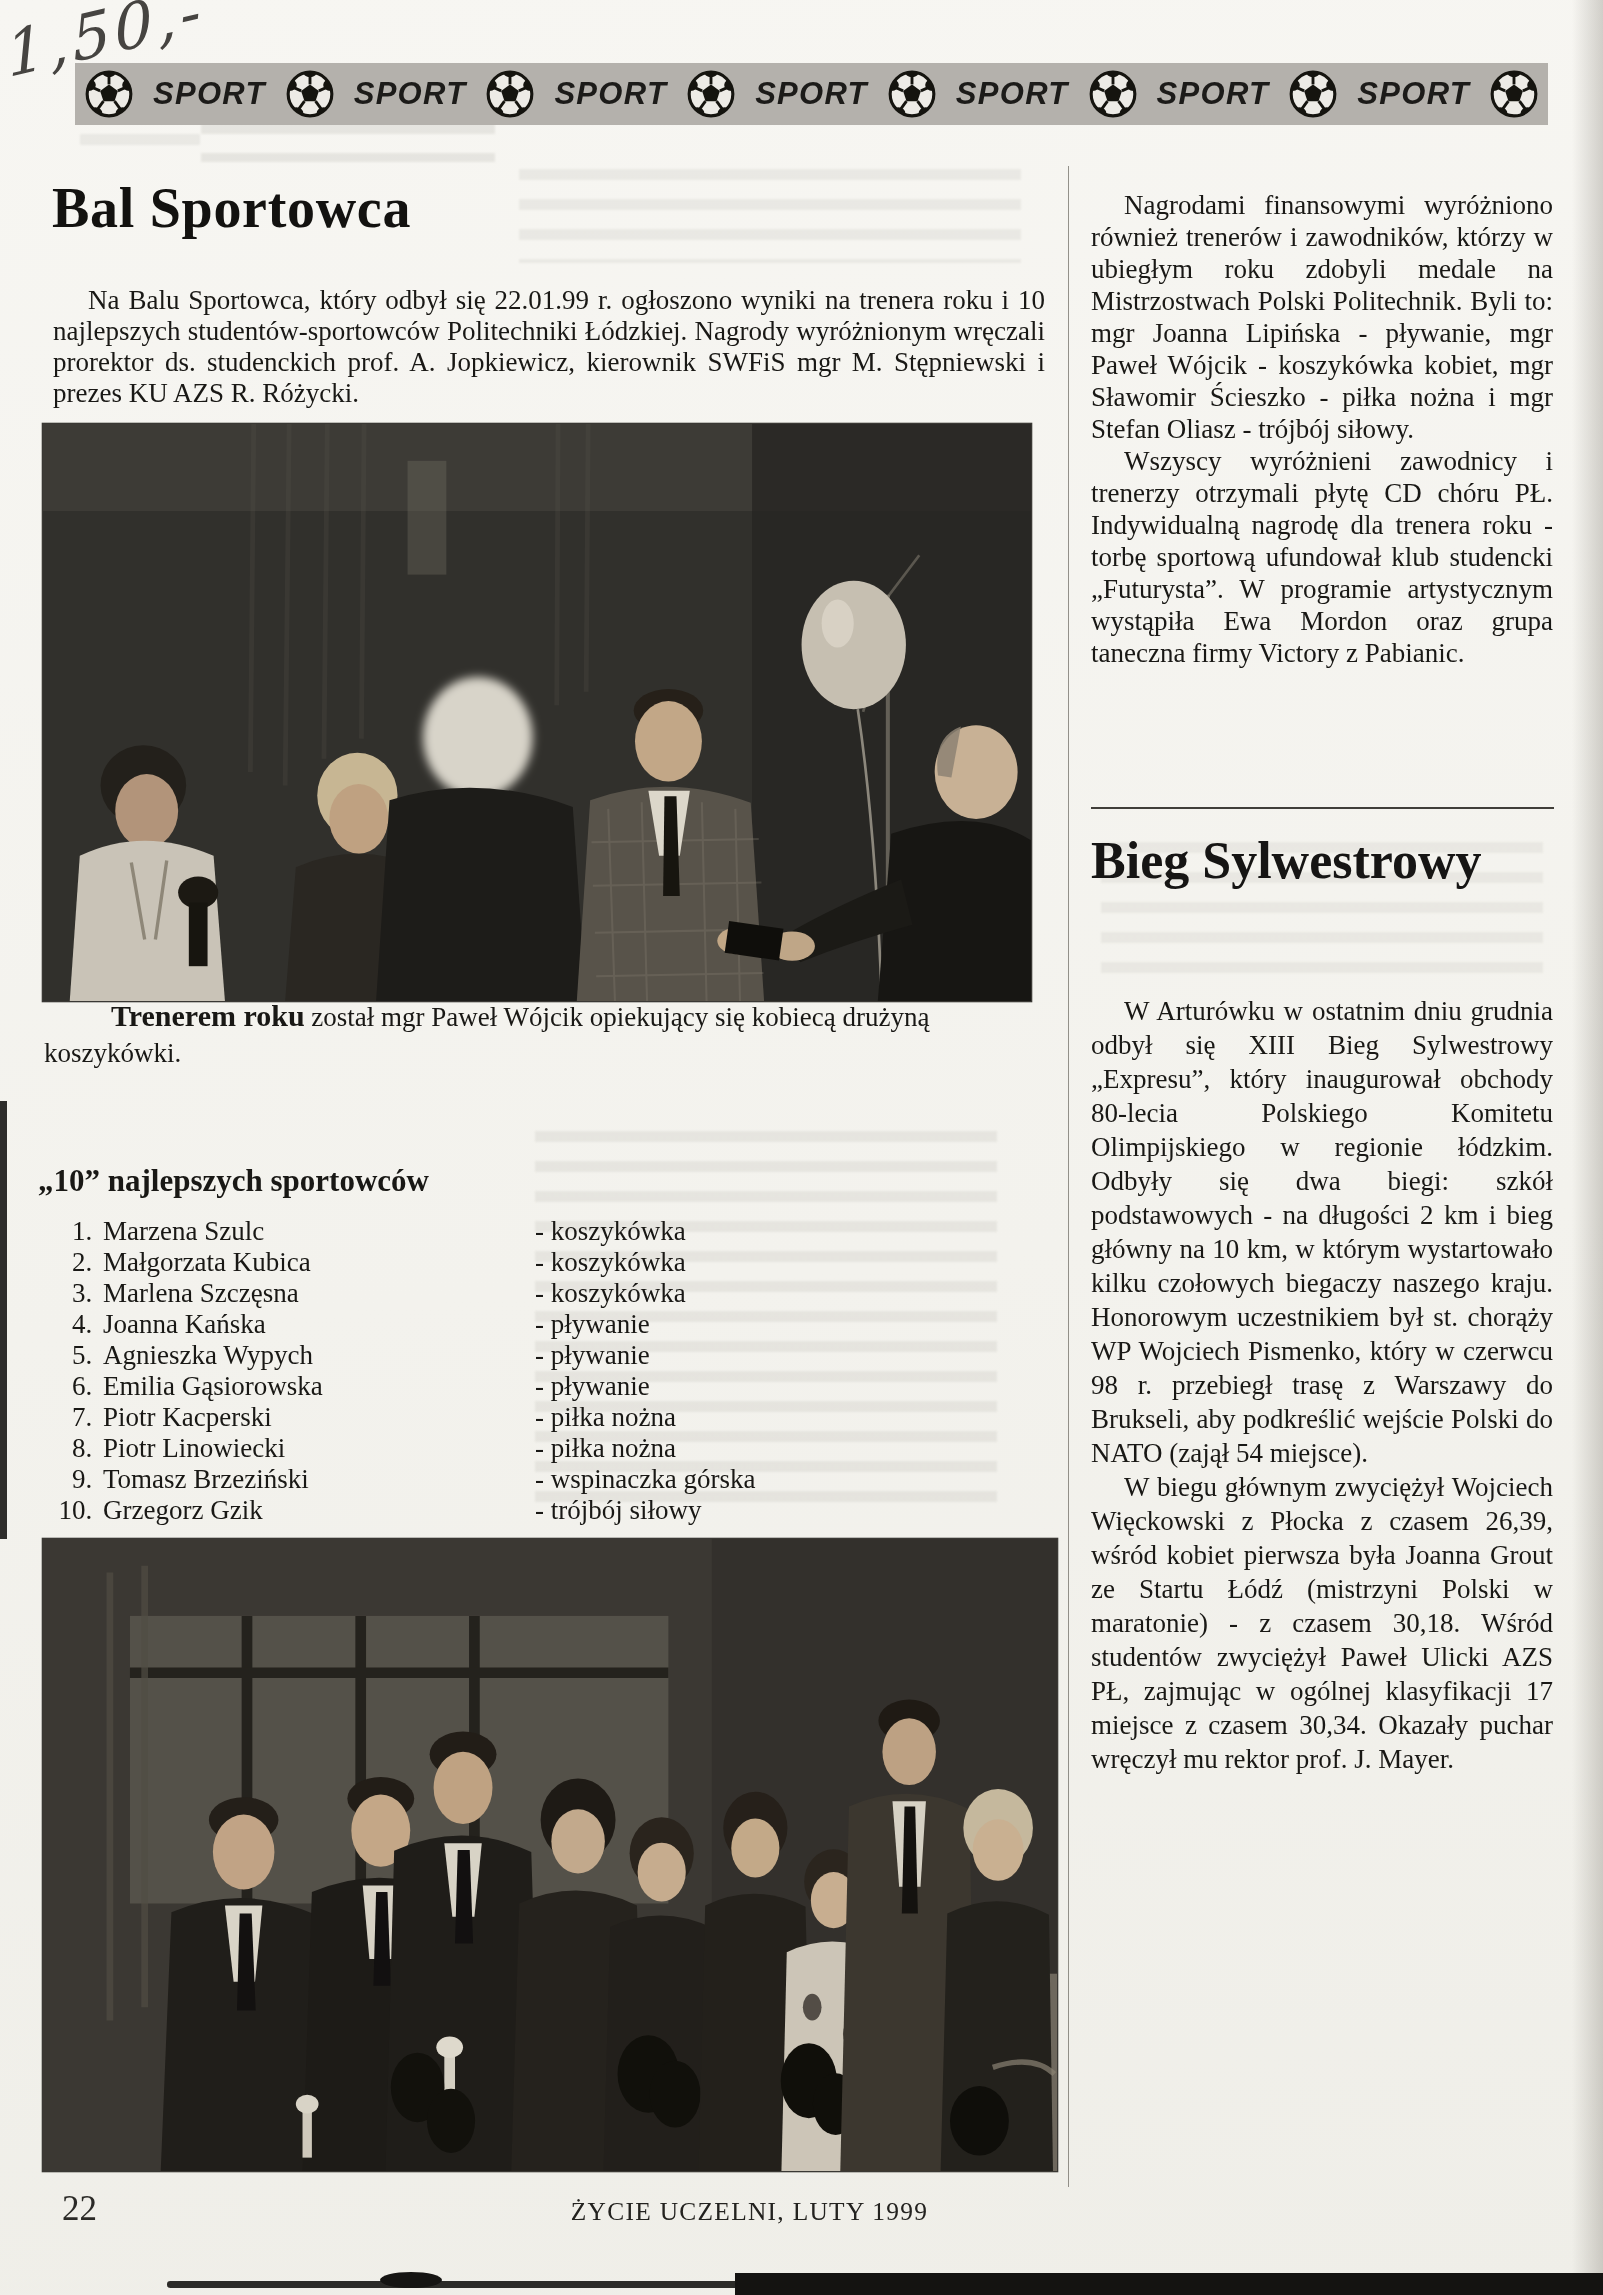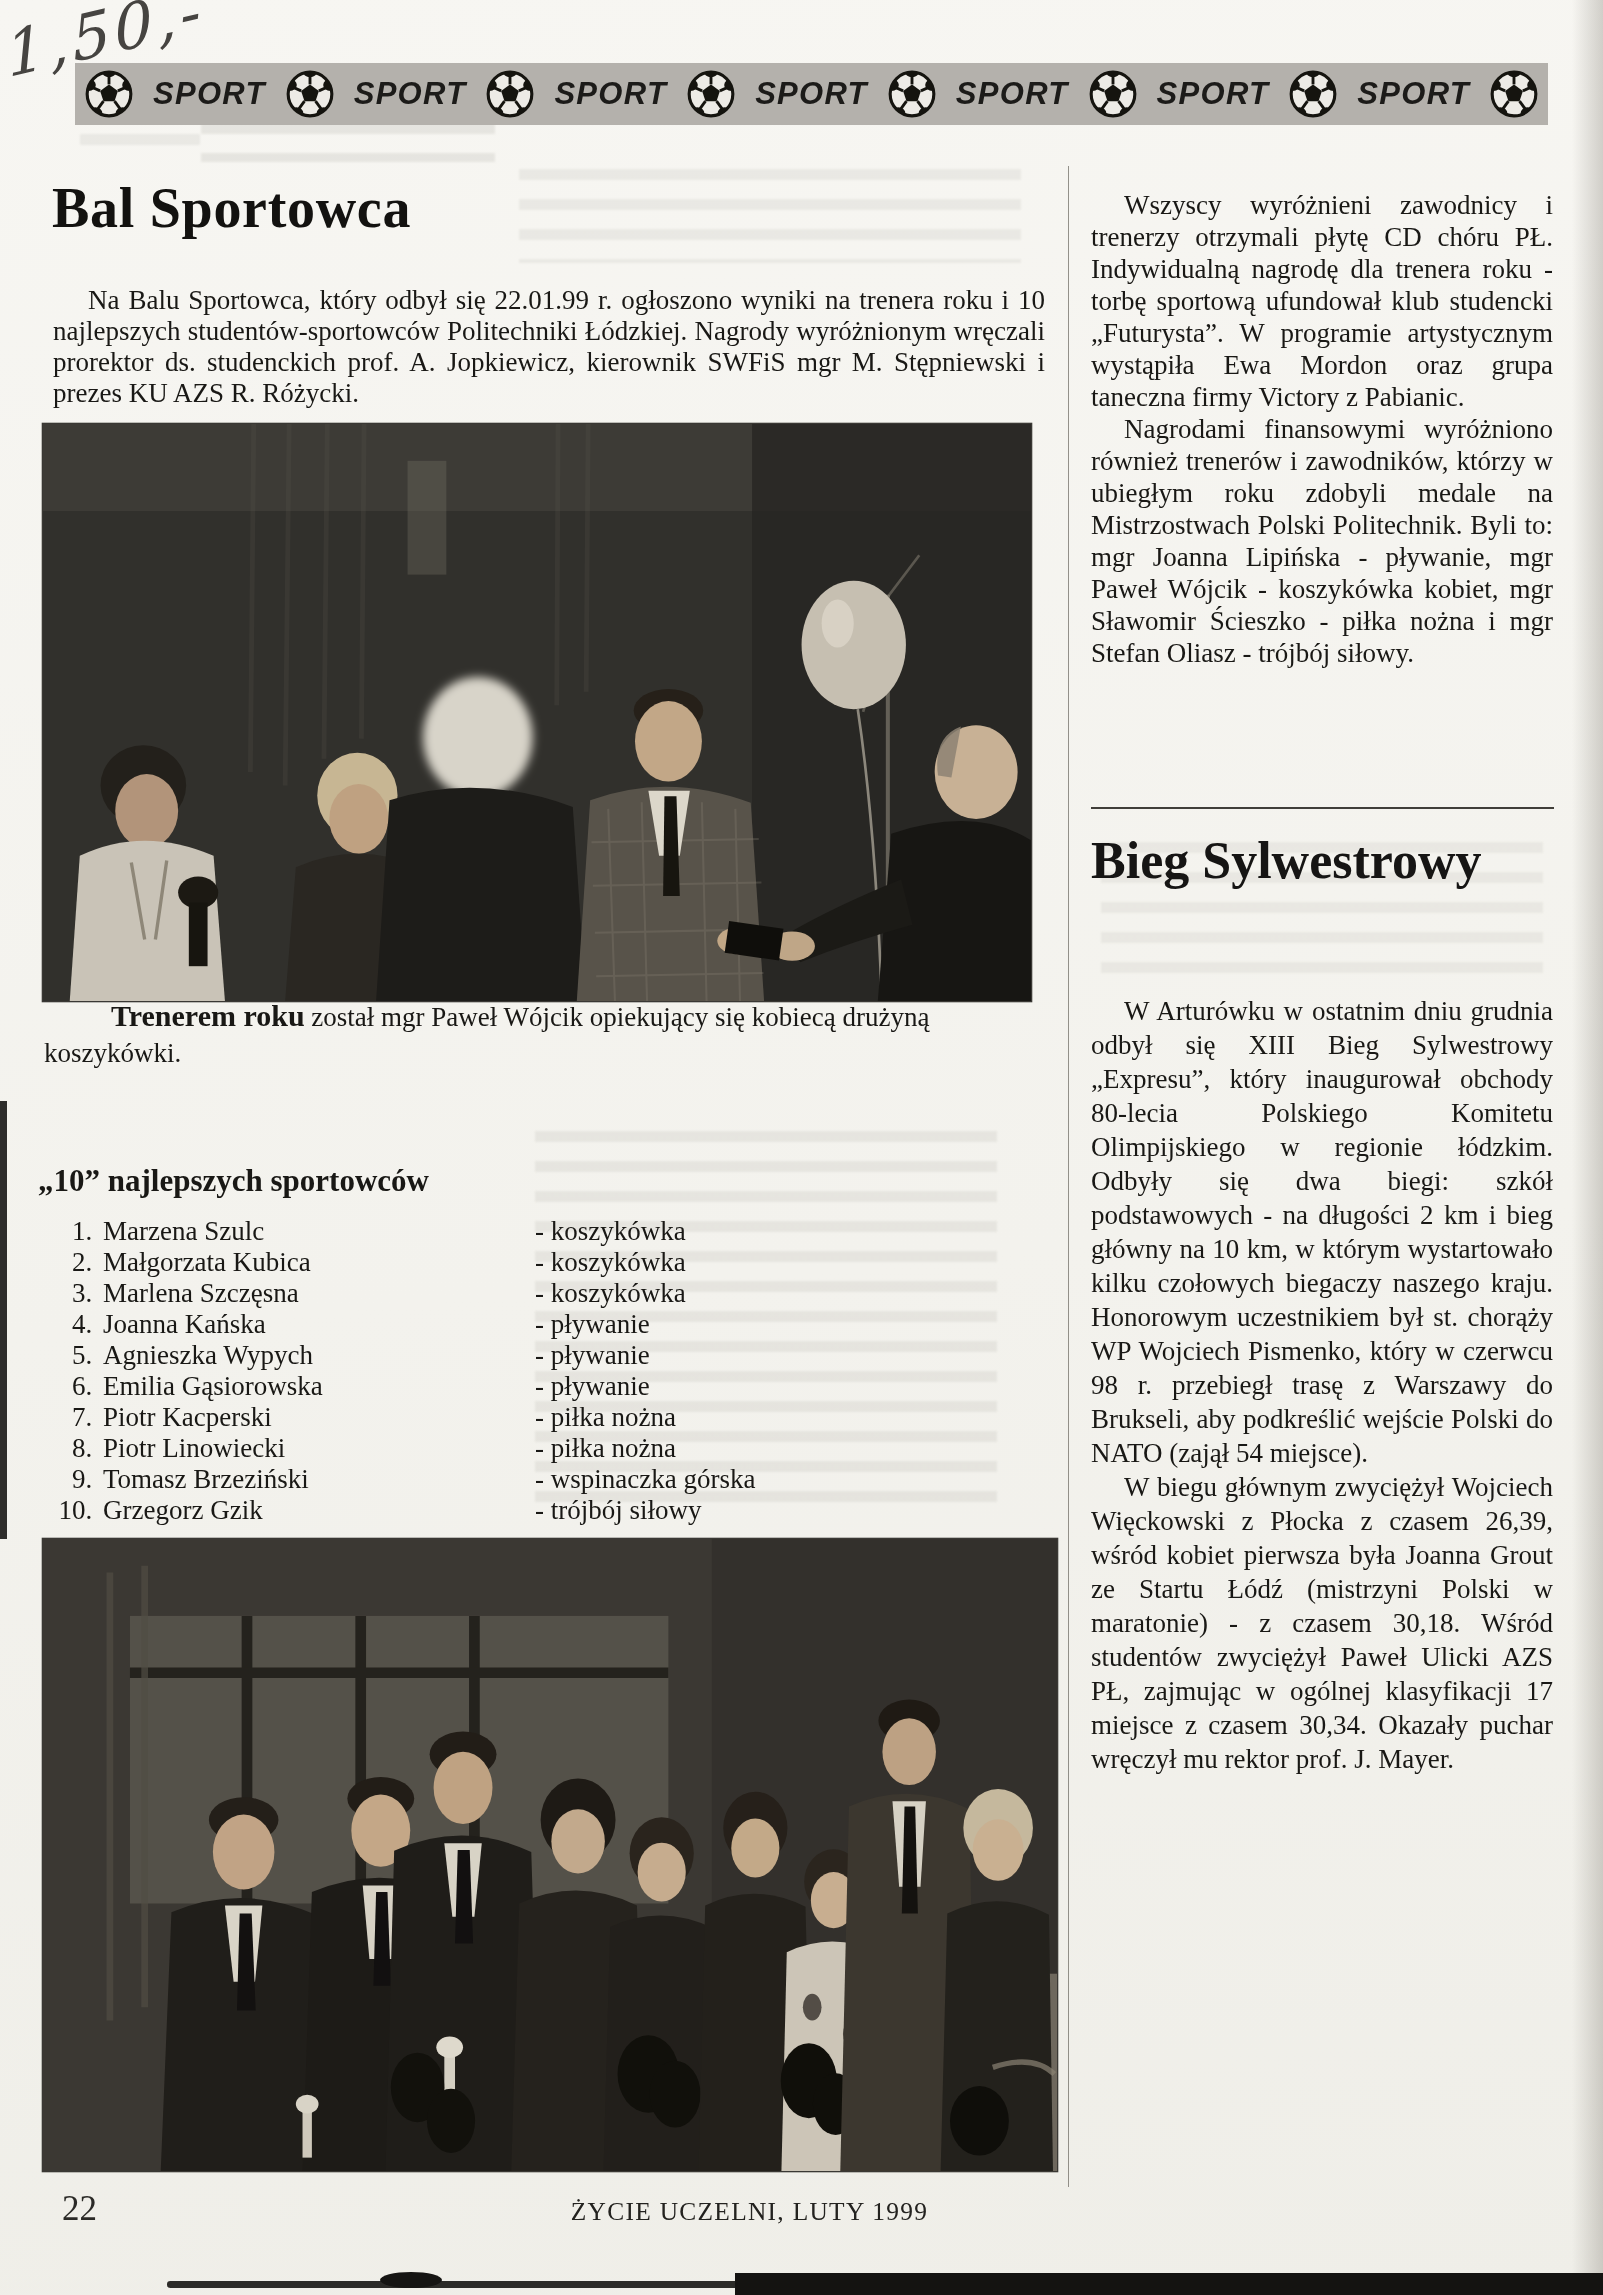--- a/index.html
+++ b/index.html
@@ -368,22 +368,22 @@
       <g fill="#12110c">
           <ellipse cx="560" cy="820" rx="40" ry="52"></ellipse>
           <ellipse cx="610" cy="870" rx="36" ry="48"></ellipse>
         </g>
     </svg>
   </div>
 
   <div class="vrule"></div>
 
   <div class="rcol">
+    <p>Nagrodami finansowymi wyróżniono również trenerów i zawodników, którzy w ubiegłym roku zdobyli medale na Mistrzostwach Polski Politechnik. Byli to: mgr Joanna Lipińska - pływanie, mgr Paweł Wójcik - koszykówka kobiet, mgr Sławomir Ścieszko - piłka nożna i mgr Stefan Oliasz - trójbój siłowy.</p>
     <p>Wszyscy wyróżnieni zawodnicy i trenerzy otrzymali płytę CD chóru PŁ. Indywidualną nagrodę dla trenera roku - torbę sportową ufundował klub studencki „Futurysta”. W programie artystycznym wystąpiła Ewa Mordon oraz grupa taneczna firmy Victory z Pabianic.</p>
-    <p>Nagrodami finansowymi wyróżniono również trenerów i zawodników, którzy w ubiegłym roku zdobyli medale na Mistrzostwach Polski Politechnik. Byli to: mgr Joanna Lipińska - pływanie, mgr Paweł Wójcik - koszykówka kobiet, mgr Sławomir Ścieszko - piłka nożna i mgr Stefan Oliasz - trójbój siłowy.</p>
   </div>
 
   <div class="hrule"></div>
 
   <h2 class="h-bieg">Bieg Sylwestrowy</h2>
 
   <div class="rcol2">
     <p>W Arturówku w ostatnim dniu grudnia odbył się XIII Bieg Sylwestrowy „Expresu”, który inaugurował obchody 80-lecia Polskiego Komitetu Olimpijskiego w regionie łódzkim. Odbyły się dwa biegi: szkół podstawowych - na długości 2 km i bieg główny na 10 km, w którym wystartowało kilku czołowych biegaczy naszego kraju. Honorowym uczestnikiem był st. chorąży WP Wojciech Pismenko, który w czerwcu 98 r. przebiegł trasę z Warszawy do Brukseli, aby podkreślić wejście Polski do NATO (zajął 54 miejsce).</p>
     <p>W biegu głównym zwyciężył Wojciech Więckowski z Płocka z czasem 26,39, wśród kobiet pierwsza była Joanna Grout ze Startu Łódź (mistrzyni Polski w maratonie) - z czasem 30,18. Wśród studentów zwyciężył Paweł Ulicki AZS PŁ, zajmując w ogólnej klasyfikacji 17 miejsce z czasem 30,34. Okazały puchar wręczył mu rektor prof. J. Mayer.</p>
   </div>

